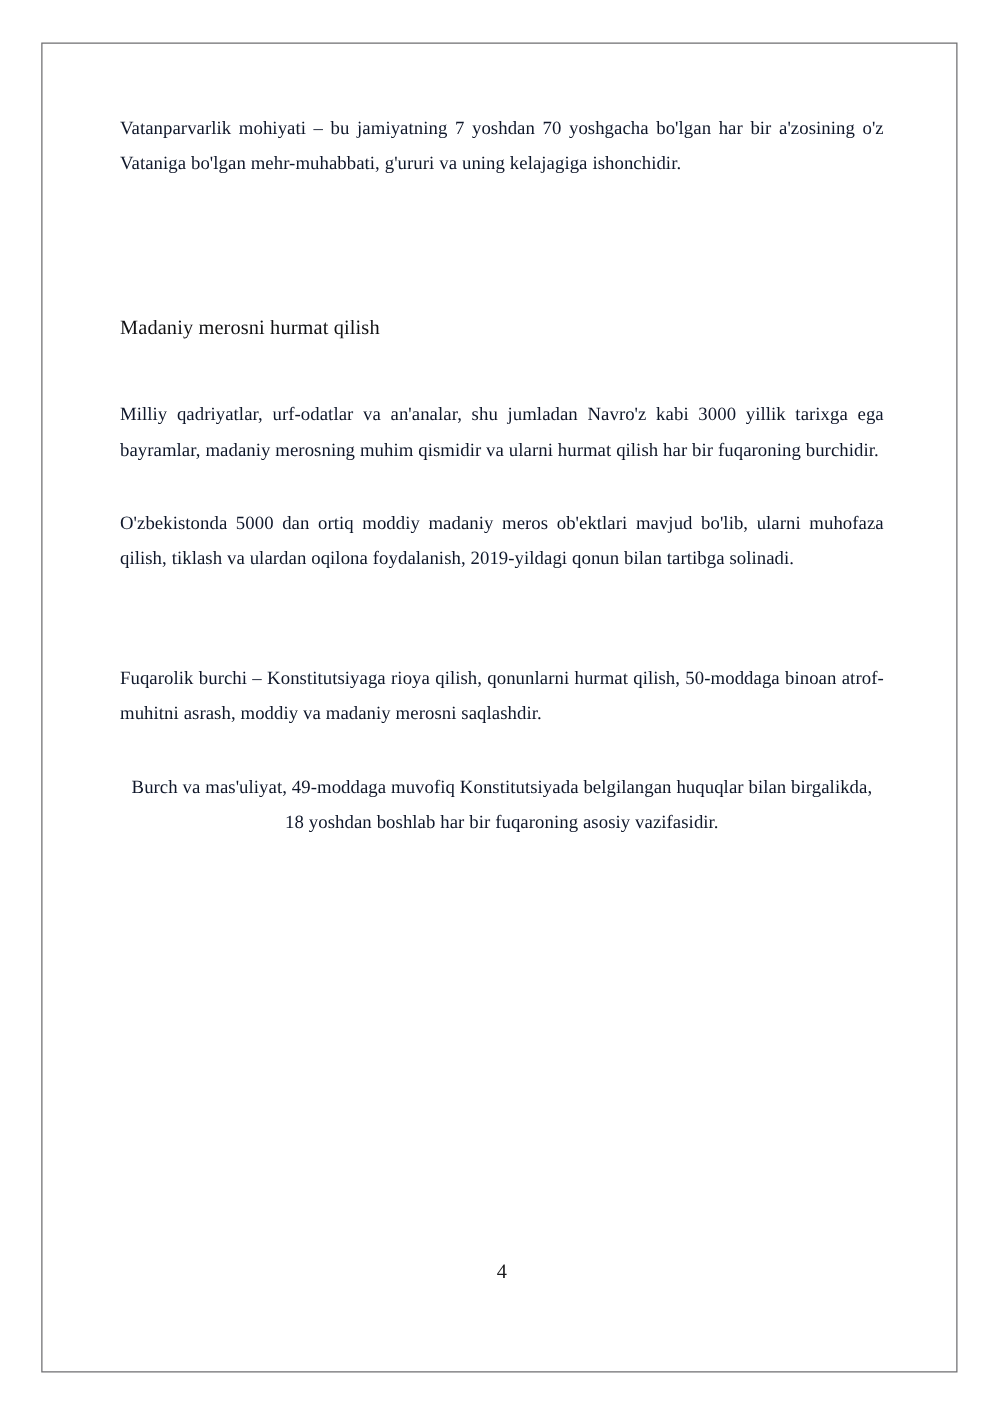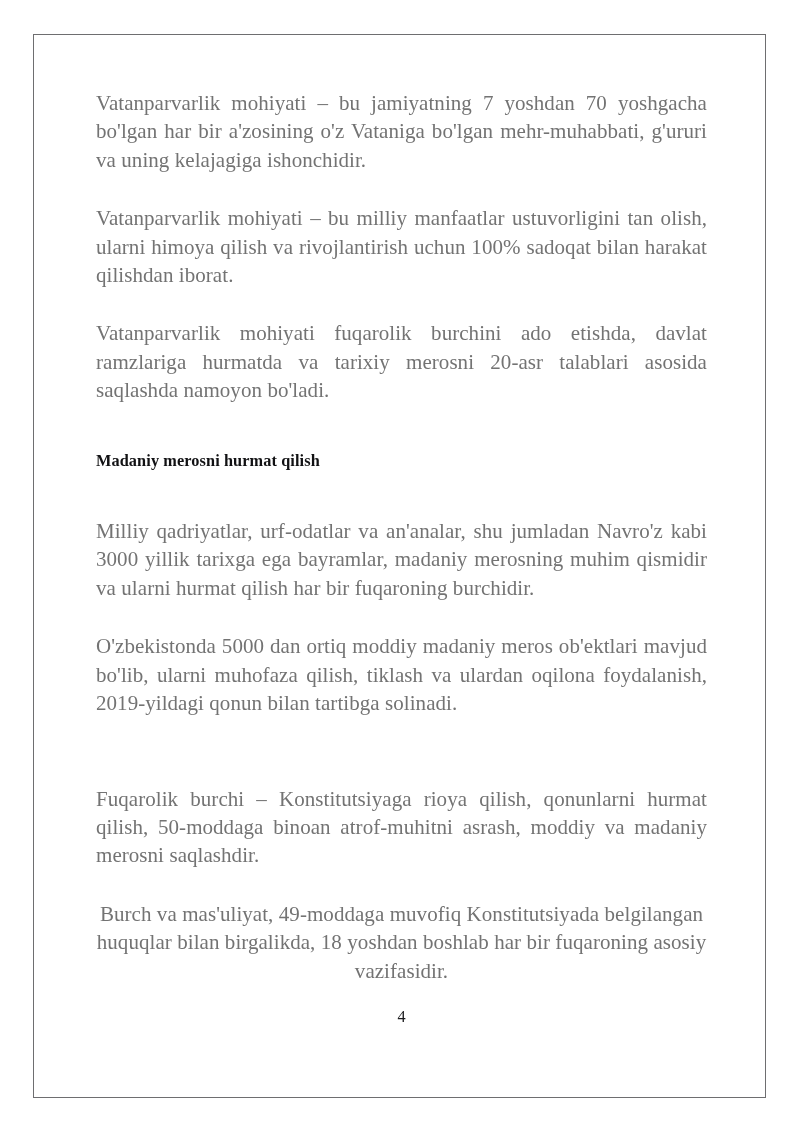--- a/index.html
+++ b/index.html
@@ -27,38 +27,38 @@
   }
 
   #content-column {
     position: absolute;
     left: 62px;
     top: 54px;
     width: 611px;
   }
 
   .para {
-    font-size: 21px;
+    font-size: 15px;
     line-height: 28.4px;
-    color: #737373;
+    color: #0f172a;
     text-align: justify;
     text-justify: inter-word;
     margin: 0;
     letter-spacing: 0.05px;
     word-spacing: 0.1px;
   }
 
   .para.last-left {
     text-align: center;
   }
 
   .heading {
     font-size: 16.3px;
     line-height: 28.4px;
-    font-weight: bold;
+    font-weight: normal;
     color: #111113;
     margin: 0;
     text-align: left;
     letter-spacing: 0.1px;
   }
 
   
   .gap-para   { height: 30px; }
   .gap-small  { height: 12px; }
   .gap-head   { height: 42px; }
@@ -79,25 +79,23 @@
 <body>
 
 <div id="page-sheet">
 
   <div id="content-column">
 
     <p class="para">Vatanparvarlik mohiyati – bu jamiyatning 7 yoshdan 70 yoshgacha bo'lgan har bir a'zosining o'z Vataniga bo'lgan mehr-muhabbati, g'ururi va uning kelajagiga ishonchidir.</p>
 
     <div class="gap-para"></div>
 
-    <p class="para">Vatanparvarlik mohiyati – bu milliy manfaatlar ustuvorligini tan olish, ularni himoya qilish va rivojlantirish uchun 100% sadoqat bilan harakat qilishdan iborat.</p>
 
     <div class="gap-para"></div>
 
-    <p class="para">Vatanparvarlik mohiyati fuqarolik burchini ado etishda, davlat ramzlariga hurmatda va tarixiy merosni 20-asr talablari asosida saqlashda namoyon bo'ladi.</p>
 
     <div class="gap-head"></div>
 
     <h2 class="heading">Madaniy merosni hurmat qilish</h2>
 
     <div class="gap-small"></div>
 
 
     <div class="gap-para"></div>
 

